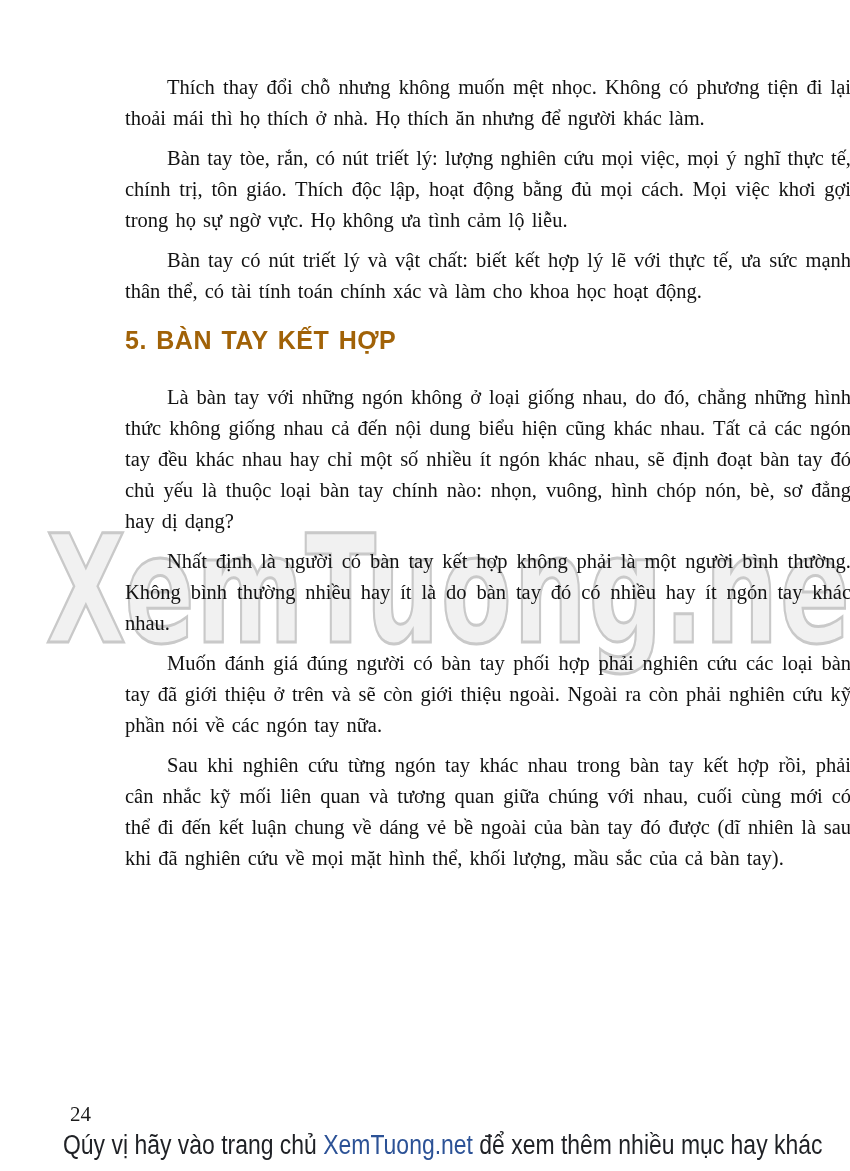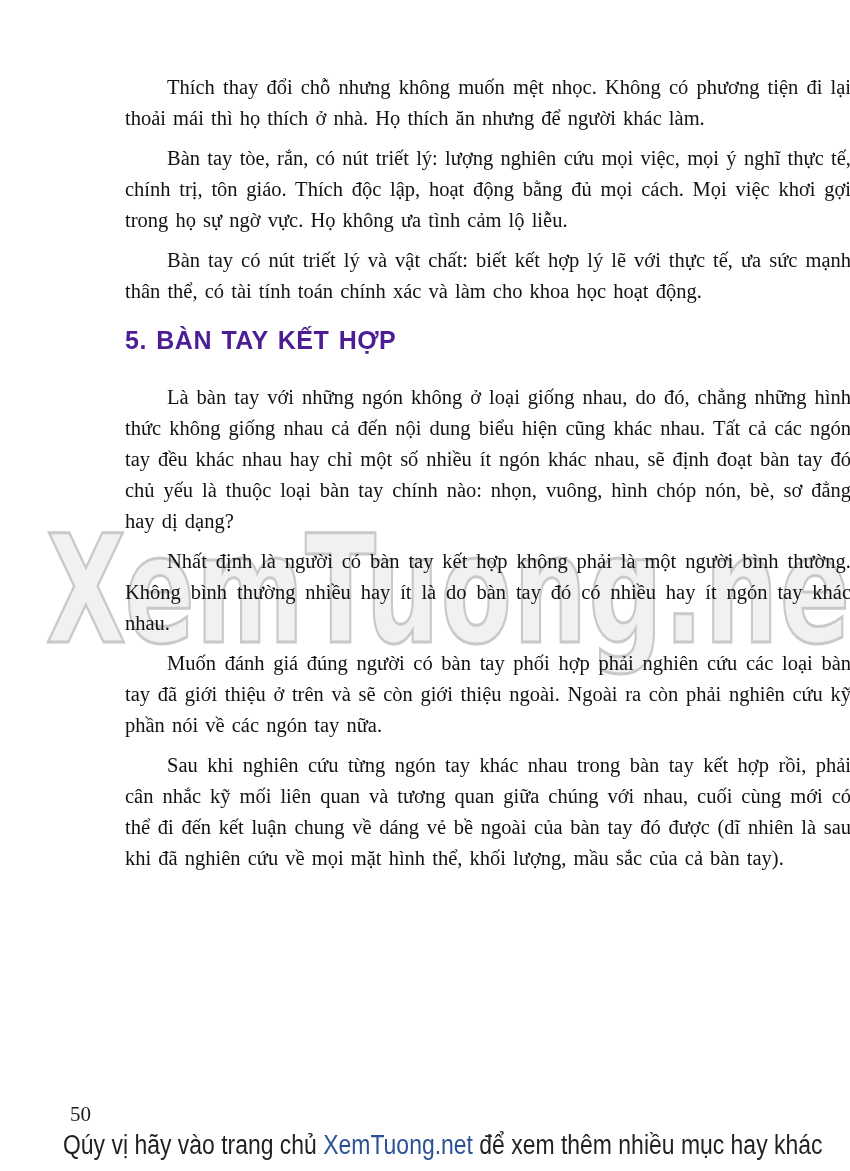--- a/index.html
+++ b/index.html
@@ -43,21 +43,21 @@
   }
   .text-column p {
     margin:0 0 9px 0;
     text-indent:42px;
   }
   .section-heading {
     font-family:"Liberation Sans", sans-serif;
     font-weight:700;
     font-size:25px;
     letter-spacing:0.5px;
-    color:#4c1d95;
+    color:#a16207;
     margin:18px 0 26px 0;
     text-indent:0;
   }
   .page-number {
     position:absolute;
     left:70px; top:1102px;
     z-index:1;
     font-size:21px;
     color:#1c1c1c;
   }
@@ -91,19 +91,19 @@
     <p>Bàn tay có nút triết lý và vật chất: biết kết hợp lý lẽ với thực tế, ưa sức mạnh thân thể, có tài tính toán chính xác và làm cho khoa học hoạt động.</p>
 
     <div class="section-heading">5. BÀN TAY KẾT HỢP</div>
 
     <p>Là bàn tay với những ngón không ở loại giống nhau, do đó, chẳng những hình thức không giống nhau cả đến nội dung biểu hiện cũng khác nhau. Tất cả các ngón tay đều khác nhau hay chỉ một số nhiều ít ngón khác nhau, sẽ định đoạt bàn tay đó chủ yếu là thuộc loại bàn tay chính nào: nhọn, vuông, hình chóp nón, bè, sơ đẳng hay dị dạng?</p>
     <p>Nhất định là người có bàn tay kết hợp không phải là một người bình thường. Không bình thường nhiều hay ít là do bàn tay đó có nhiều hay ít ngón tay khác nhau.</p>
     <p>Muốn đánh giá đúng người có bàn tay phối hợp phải nghiên cứu các loại bàn tay đã giới thiệu ở trên và sẽ còn giới thiệu ngoài. Ngoài ra còn phải nghiên cứu kỹ phần nói về các ngón tay nữa.</p>
     <p>Sau khi nghiên cứu từng ngón tay khác nhau trong bàn tay kết hợp rồi, phải cân nhắc kỹ mối liên quan và tương quan giữa chúng với nhau, cuối cùng mới có thể đi đến kết luận chung về dáng vẻ bề ngoài của bàn tay đó được (dĩ nhiên là sau khi đã nghiên cứu về mọi mặt hình thể, khối lượng, mầu sắc của cả bàn tay).</p>
   </div>
 
-  <div class="page-number">50</div>
+  <div class="page-number">24</div>
 
   <div class="footer-line">
     <span>Qúy vị hãy vào trang chủ </span><span class="footer-link">XemTuong.net</span><span> để xem thêm nhiều mục hay khác</span>
   </div>
 
 </div>
 
 </body></html>

